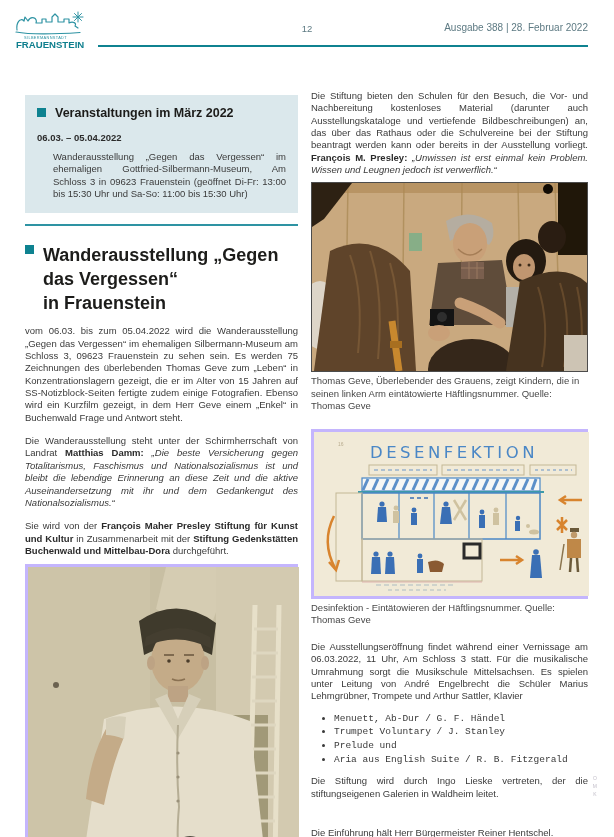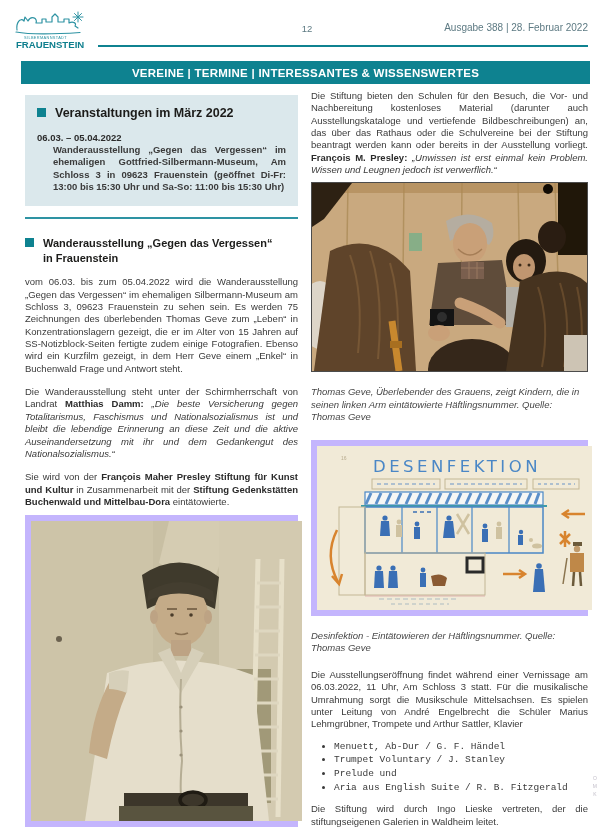--- a/index.html
+++ b/index.html
@@ -29,34 +29,34 @@
   .body-text { font-size:9.5px; line-height:12.35px; text-align:justify; color:#3a3a3a; }
   .bold   { font-weight:bold; color:#2b2b2b; }
   .quote  { font-style:italic; }
 
   
   .events-box { background:#dbe8ec; padding:11px 12px 13px 12px; }
   .box-title-row { display:flex; gap:9px; align-items:flex-start; }
   .sq { width:9px; height:9px; background:#0e8290; flex:none; margin-top:2px; }
   .box-title { font-weight:bold; font-size:12.5px; color:#1c1c1a; line-height:14px; }
   .date-line { font-weight:bold; font-size:9.5px; color:#2b2b2b; margin-top:12px; }
-  .box-desc  { margin-left:16px; margin-top:1px;font-weight:bold; }
+  .box-desc  { margin-left:16px; margin-top:8px; }
 
   .hr-teal { border-top:2px solid #2e93a3; margin-top:11px; margin-bottom:17px; }
 
   .art-title-row { display:flex; gap:9px; align-items:flex-start; margin-bottom:10px; }
-  .art-title { font-weight:bold; font-size:11px; line-height:15px; color:#1c1c1a; }
+  .art-title { font-weight:bold; font-size:18px; line-height:24px; color:#1c1c1a; }
 
   .para { margin-top:11px; }
   .para-first { margin-top:0; }
 
-  .photo-frame { border:6px solid #c4b5fd; margin-top:7px; line-height:0; }
+  .photo-frame { border:3px solid #c4b5fd; margin-top:7px; line-height:0; }
   .photo-frame-dark { border:1px solid #4c4c4c; line-height:0; }
-  .caption { font-size:9.5px; line-height:12.1px; font-style:italic; color:#474747;
-             margin-top:14px; }
+  .caption { font-size:9.5px; line-height:12.1px; color:#474747;
+             margin-top:3px; }
 
   .r-photo1 { margin-top:6px; }
   .r-drawing { margin-top:17px; }
   .r-para2 { margin-top:15px; }
   .bullets { margin-top:10px; padding-left:23px;font-family:Liberation Mono, monospace; }
   .bullets li { font-size:9.5px; line-height:12.7px; color:#3a3a3a; margin-bottom:1px; }
   .r-para3 { margin-top:9px; }
   .r-para4 { margin-top:27px; }
 
   .edge-mark { position:absolute; right:17px; top:775px; display:flex;
@@ -82,21 +82,20 @@
         <line x1="67.5" y1="3.5" x2="60.5" y2="10.5"></line>
       </g>
       <text x="10" y="28.5" font-size="3.9" letter-spacing="0.35" fill="#2e93a3" font-family="Liberation Sans, sans-serif">SILBERMANNSTADT</text>
       <text x="2" y="38" font-size="9.6" font-weight="bold" fill="#0f7f8e" font-family="Liberation Sans, sans-serif">FRAUENSTEIN</text>
     </svg>
   </div>
   <div class="page-num">12</div>
   <div class="issue">Ausgabe 388 | 28. Februar 2022</div>
   <div class="header-rule"></div>
 
-  <div class="banner">VEREINE | TERMINE | INTERESSANTES &amp; WISSENSWERTES</div>
 
   <div class="col-left">
 
     <div class="events-box">
       <div class="box-title-row">
         <span class="sq"></span>
         <span class="box-title">Veranstaltungen im März 2022</span>
       </div>
       <div class="date-line">06.03. – 05.04.2022</div>
       <div class="box-desc body-text">Wanderausstellung „Gegen das Vergessen“ im ehemaligen Gottfried-Silbermann-Museum, Am Schloss 3 in 09623 Frauenstein (geöffnet Di-Fr: 13:00 bis 15:30 Uhr und Sa-So: 11:00 bis 15:30 Uhr)</div>
@@ -109,21 +108,21 @@
       <span class="art-title">
         <span>Wanderausstellung „Gegen das Vergessen“</span><br>
         <span>in Frauenstein</span>
       </span>
     </div>
 
     <p class="body-text para para-first">vom 06.03. bis zum 05.04.2022 wird die Wanderausstellung „Gegen das Vergessen“ im ehemaligen Silbermann-Museum am Schloss 3, 09623 Frauenstein zu sehen sein. Es werden 75 Zeichnungen des überlebenden Thomas Geve zum „Leben“ in Konzentrationslagern gezeigt, die er im Alter von 15 Jahren auf SS-Notizblock-Seiten fertigte zudem einige Fotografien. Ebenso wird ein Kurzfilm gezeigt, in dem Herr Geve einem „Enkel“ in Buchenwald Frage und Antwort steht.</p>
 
     <p class="body-text para"><span>Die Wanderausstellung steht unter der Schirmherrschaft von Landrat </span><span class="bold">Matthias Damm:</span><span class="quote"> „Die beste Versicherung gegen Totalitarismus, Faschismus und Nationalsozialismus ist und bleibt die lebendige Erinnerung an diese Zeit und die aktive Auseinandersetzung mit ihr und dem Gedankengut des Nationalsozialismus.“</span></p>
 
-    <p class="body-text para"><span>Sie wird von der </span><span class="bold">François Maher Presley Stiftung für Kunst und Kultur</span><span> in Zusammenarbeit mit der </span><span class="bold">Stiftung Gedenkstätten Buchenwald und Mittelbau-Dora</span><span> eintätowierte.</span></p>
+    <p class="body-text para"><span>Sie wird von der </span><span class="bold">François Maher Presley Stiftung für Kunst und Kultur</span><span> in Zusammenarbeit mit der </span><span class="bold">Stiftung Gedenkstätten Buchenwald und Mittelbau-Dora</span><span> durchgeführt.</span></p>
 
     <div class="photo-frame">
       <svg viewBox="0 0 271 300" width="271" height="300">
         <rect width="271" height="300" fill="#c8bfa3"></rect>
         <rect width="122" height="300" fill="#cdc4a8"></rect>
         <path d="M138 0 L205 0 L178 72 L128 42 Z" fill="#d5ccb2"></path>
         <rect x="188" y="0" width="83" height="300" fill="#d3cab0"></rect>
         <rect x="196" y="148" width="44" height="134" fill="#98906f" opacity="0.85"></rect>
         <g stroke="#e7e0c9" stroke-width="5">
           <line x1="227" y1="38" x2="221" y2="296"></line>

